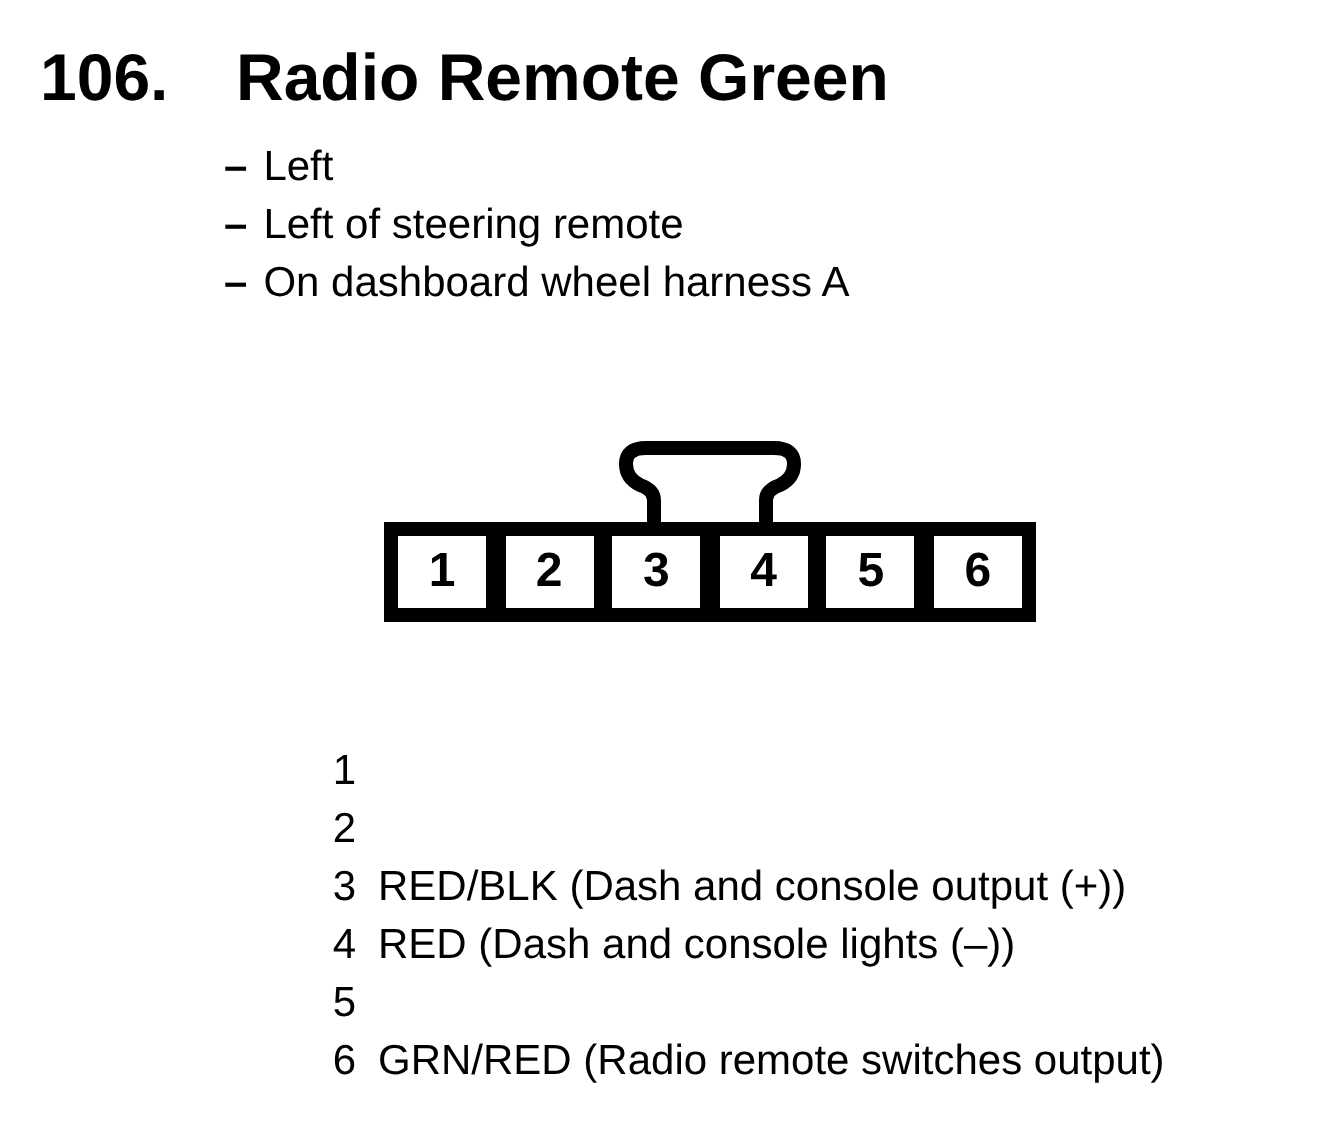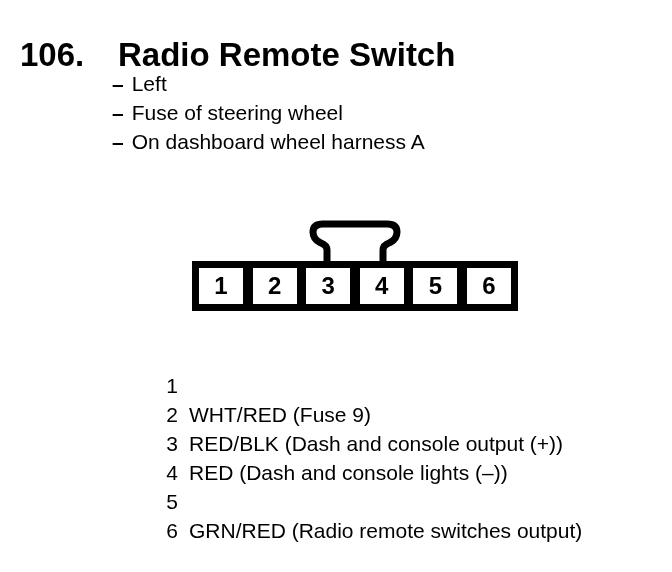--- a/index.html
+++ b/index.html
@@ -10,21 +10,21 @@
     background: #ffffff;
     color: #000000;
     font-family: "Liberation Sans", sans-serif;
     overflow: hidden;
   }
 
   
   .title-row {
     position: absolute;
     left: 20px;
-    top: 38px;
+    top: 22px;
     display: flex;
     font-size: 33px;
     font-weight: 700;
     line-height: 34px;
     white-space: nowrap;
   }
   .title-num { width: 98px; }
 
   
   .attributes {
@@ -80,31 +80,31 @@
   .pin-row { display: flex; white-space: nowrap; }
   .pin-num { width: 12px; margin-right: 11px; text-align: right; }
 </style>
 </head>
 <body>
 
 <div id="page">
 
   <div class="title-row">
     <span class="title-num">106.</span>
-    <span class="title-text">Radio Remote Switch</span>
+    <span class="title-text">Radio Remote Green</span>
   </div>
 
   <div class="attributes">
     <div class="attr-row">
       <span class="attr-dash">–</span>
       <span>Left</span>
     </div>
     <div class="attr-row">
       <span class="attr-dash">–</span>
-      <span>Fuse of steering wheel</span>
+      <span>Left of steering remote</span>
     </div>
     <div class="attr-row">
       <span class="attr-dash">–</span>
       <span>On dashboard wheel harness A</span>
     </div>
   </div>
 
   <svg class="latch-svg" viewBox="0 0 100 48" aria-hidden="true">
     <path d="M 22 48 L 22 32 Q 22 27 15 24.5 Q 8 21 8 14 Q 8 6 18 6 L 82 6 Q 92 6 92 14 Q 92 21 85 24.5 Q 78 27 78 32 L 78 48" fill="none" stroke="#000000" stroke-width="7" stroke-linejoin="round" stroke-linecap="butt"></path>
   </svg>
@@ -117,21 +117,20 @@
     <div class="cavity">5</div>
     <div class="cavity">6</div>
   </div>
 
   <div class="pinout">
     <div class="pin-row">
       <span class="pin-num">1</span>
     </div>
     <div class="pin-row">
       <span class="pin-num">2</span>
-      <span class="pin-desc">WHT/RED (Fuse 9)</span>
     </div>
     <div class="pin-row">
       <span class="pin-num">3</span>
       <span class="pin-desc">RED/BLK (Dash and console output (+))</span>
     </div>
     <div class="pin-row">
       <span class="pin-num">4</span>
       <span class="pin-desc">RED (Dash and console lights (–))</span>
     </div>
     <div class="pin-row">

